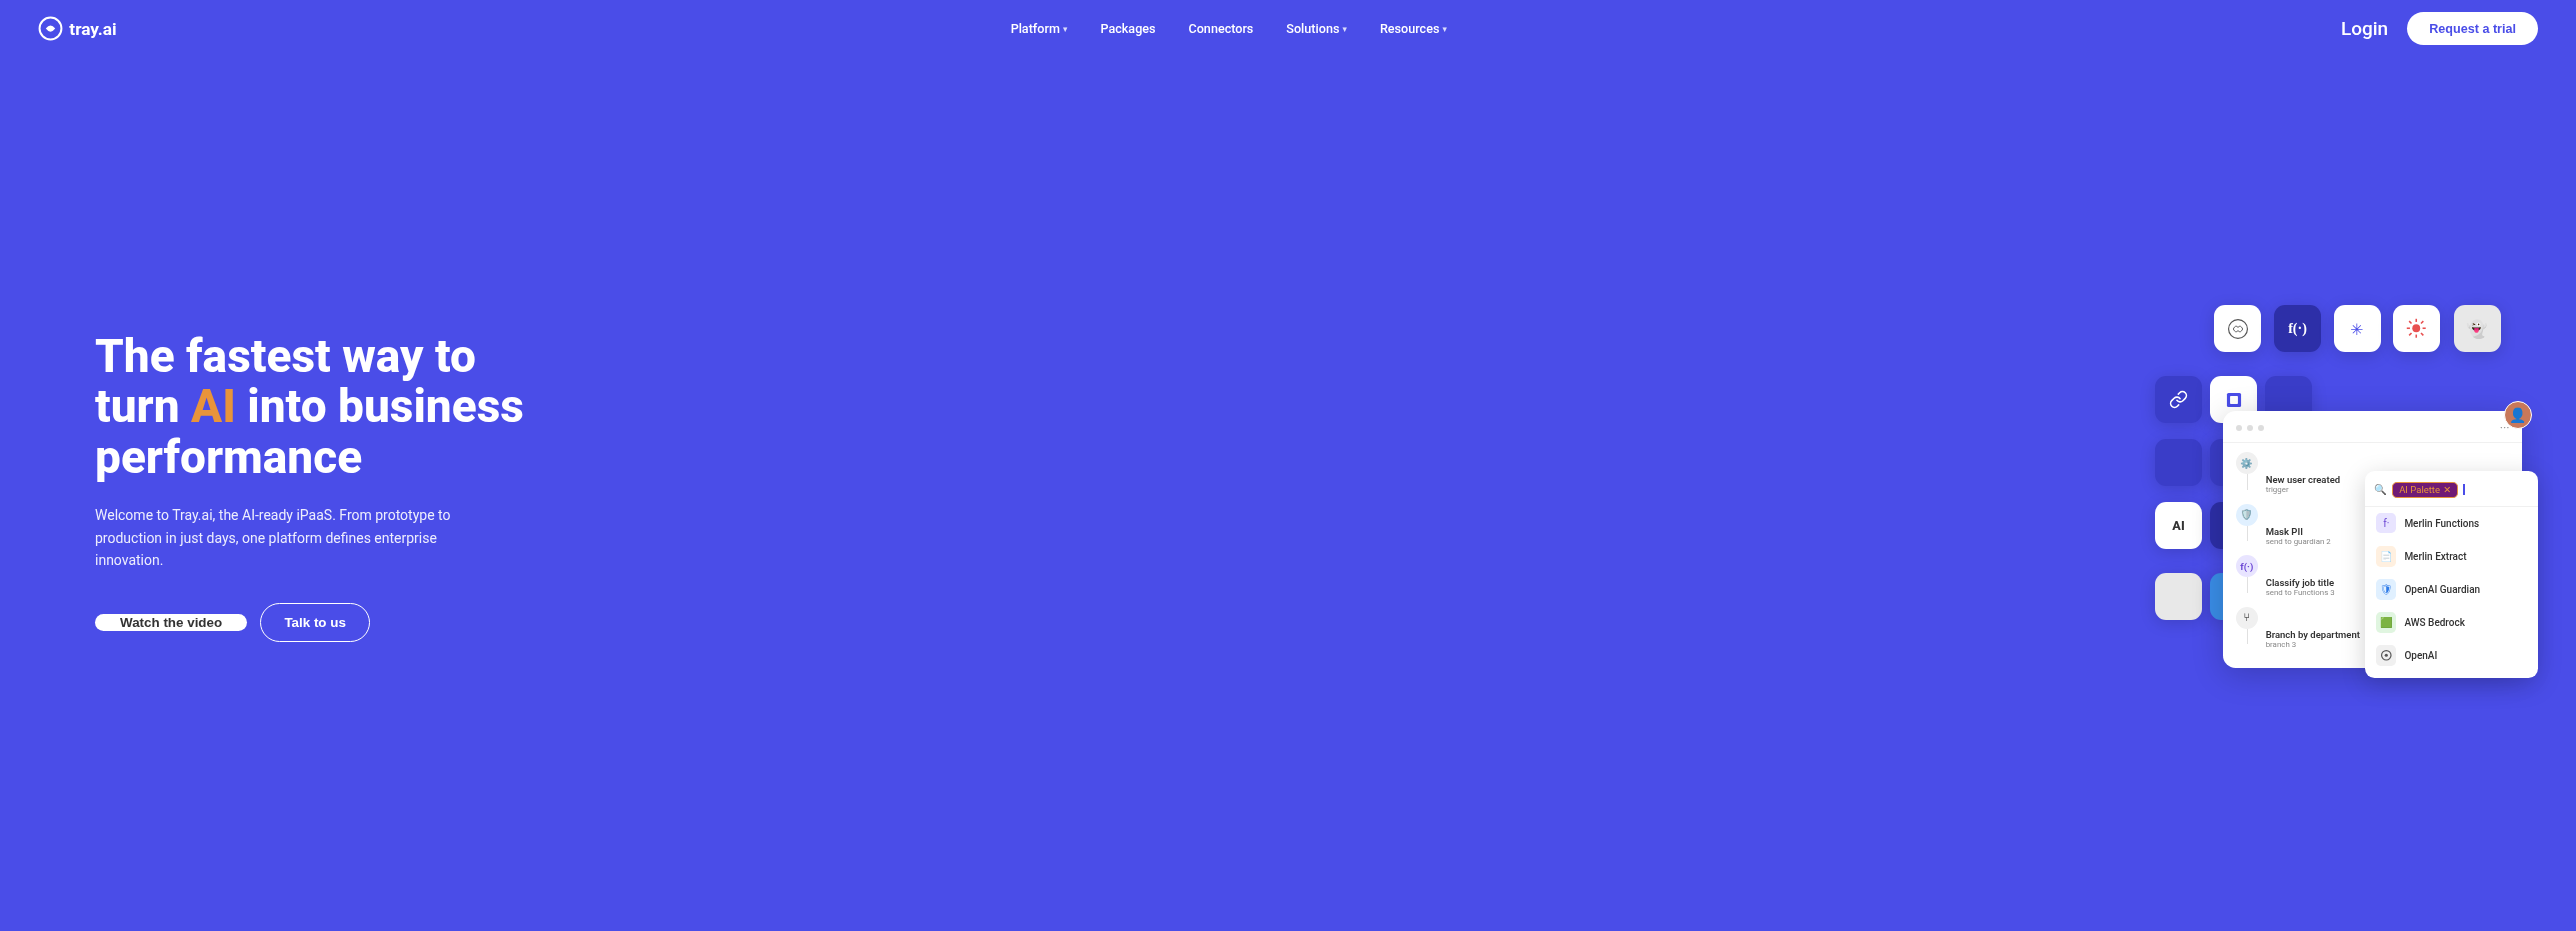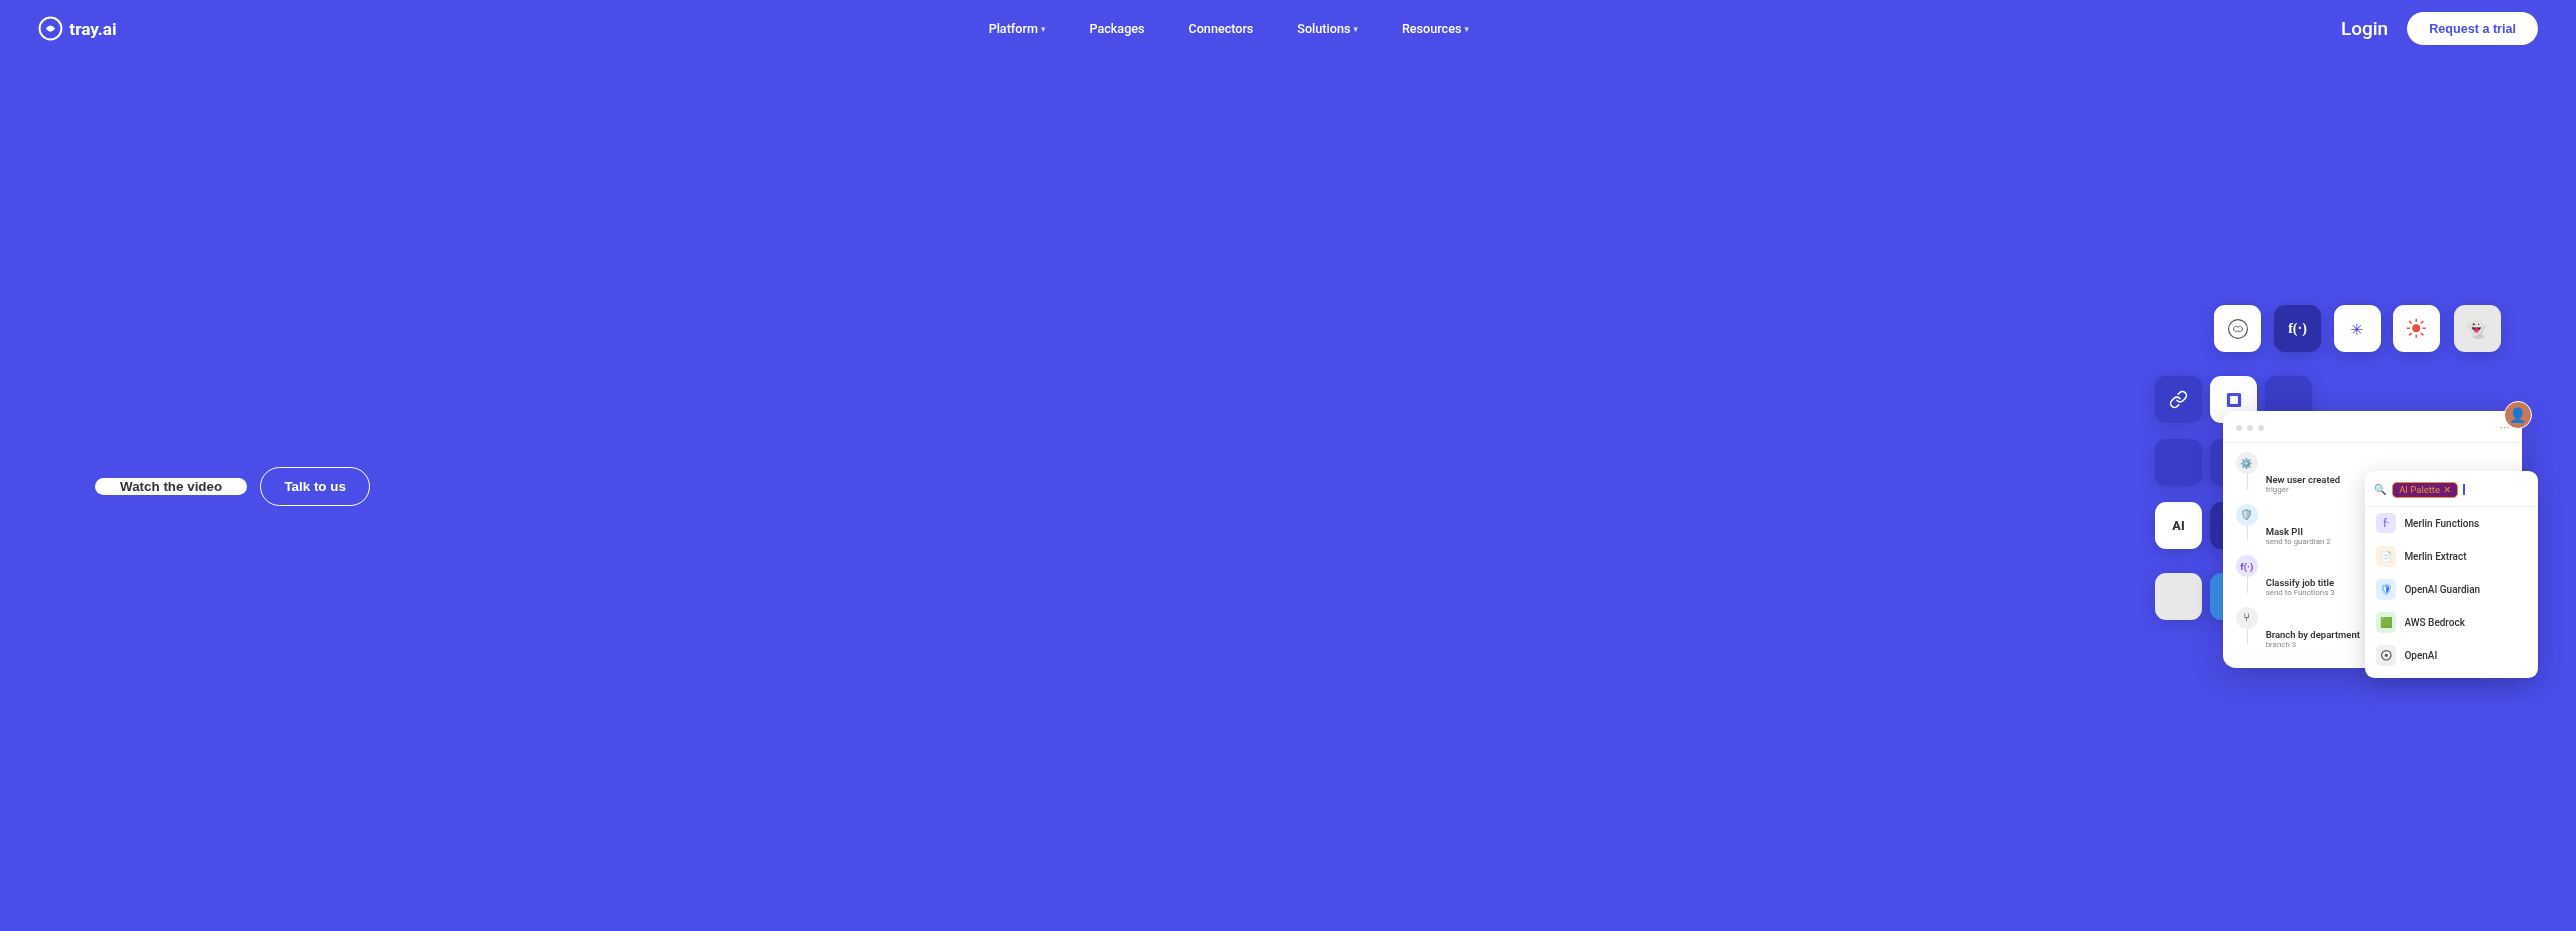--- a/index.html
+++ b/index.html
@@ -34,21 +34,21 @@
     }
 
     .logo-icon {
       width: 25px;
       height: 25px;
     }
 
     .nav-links {
       display: flex;
       align-items: center;
-      gap: 44px;
+      gap: 33px;
       list-style: none;
       justify-content: space-between;
     }
 
     .nav-links li a {
       color: white;
       text-decoration: none;
       font-size: 12.6px;
       font-weight: 500;
       display: flex;
@@ -401,20 +401,24 @@
   </ul>
 
   <div class="nav-actions">
     <a class="nav-login" href="#">Login</a>
     <button class="nav-trial-btn">Request a trial</button>
   </div>
 </nav>
 
 <section class="hero">
   <div class="hero-content">
+    <h1 class="hero-title">
+      <span>The fastest way to turn </span><span class="ai-highlight">AI</span><span> into business performance</span>
+    </h1>
+    <p class="hero-subtitle">Welcome to Tray.ai, the AI-ready iPaaS. From prototype to production in just days, one platform defines enterprise innovation.</p>
     <div class="hero-buttons">
       <button class="btn-watch">Watch the video</button>
       <button class="btn-talk">Talk to us</button>
     </div>
   </div>
 
   <div class="hero-visual">
 
     <div class="icon-card" style="position:absolute; top:0; left:142px; width:47px; height:47px;">
       <svg width="22" height="22" viewBox="0 0 28 28" fill="none">

